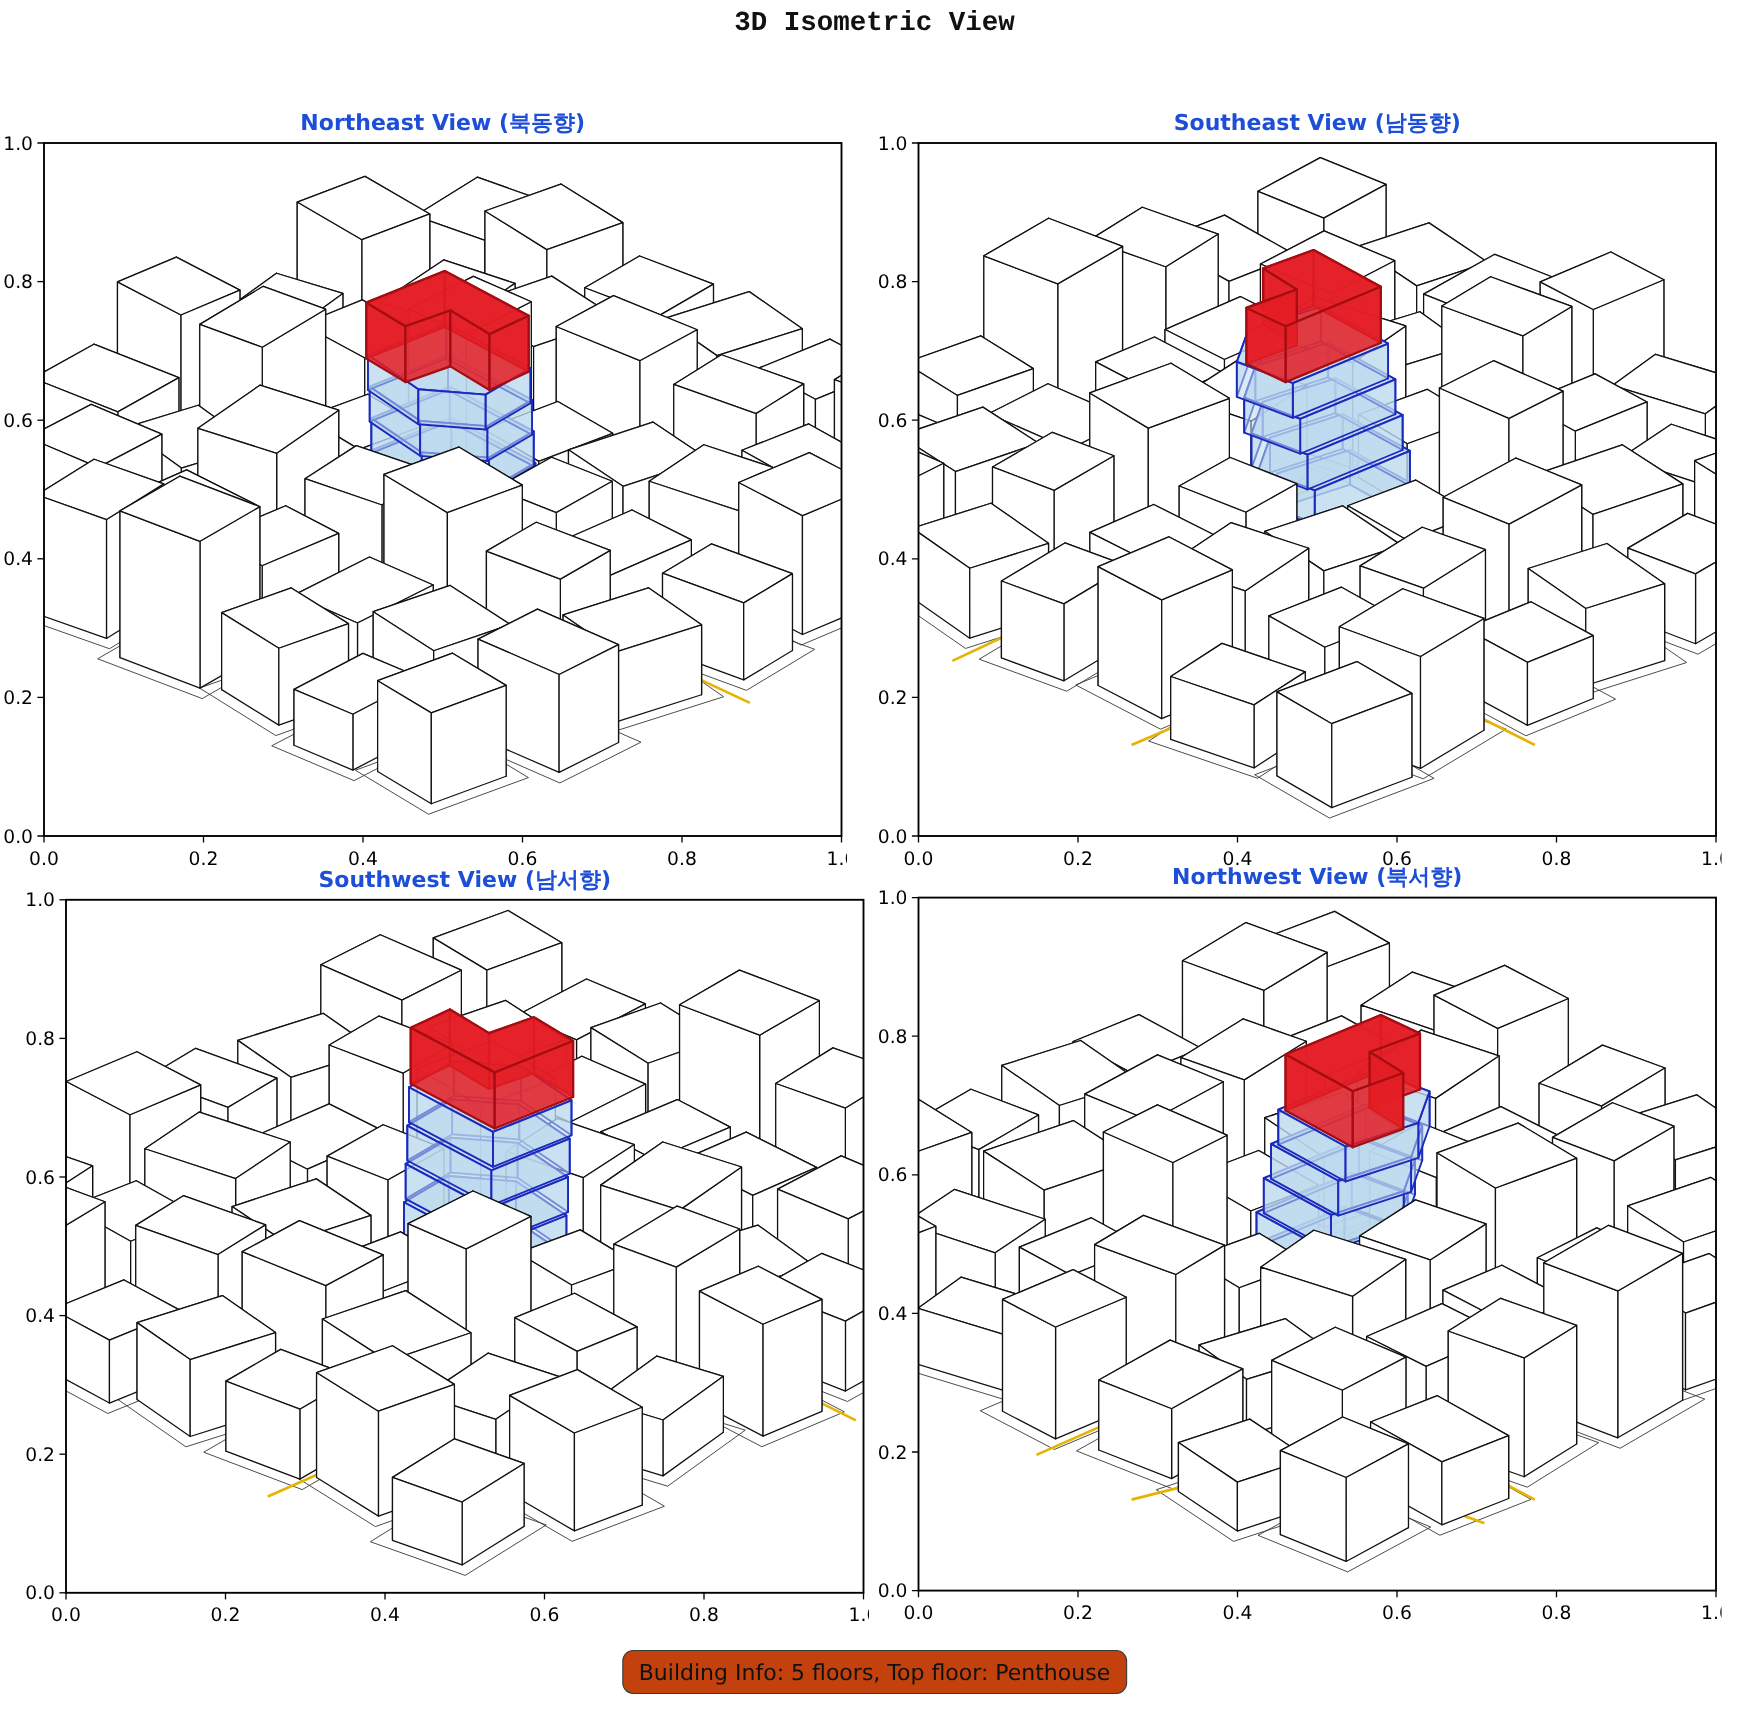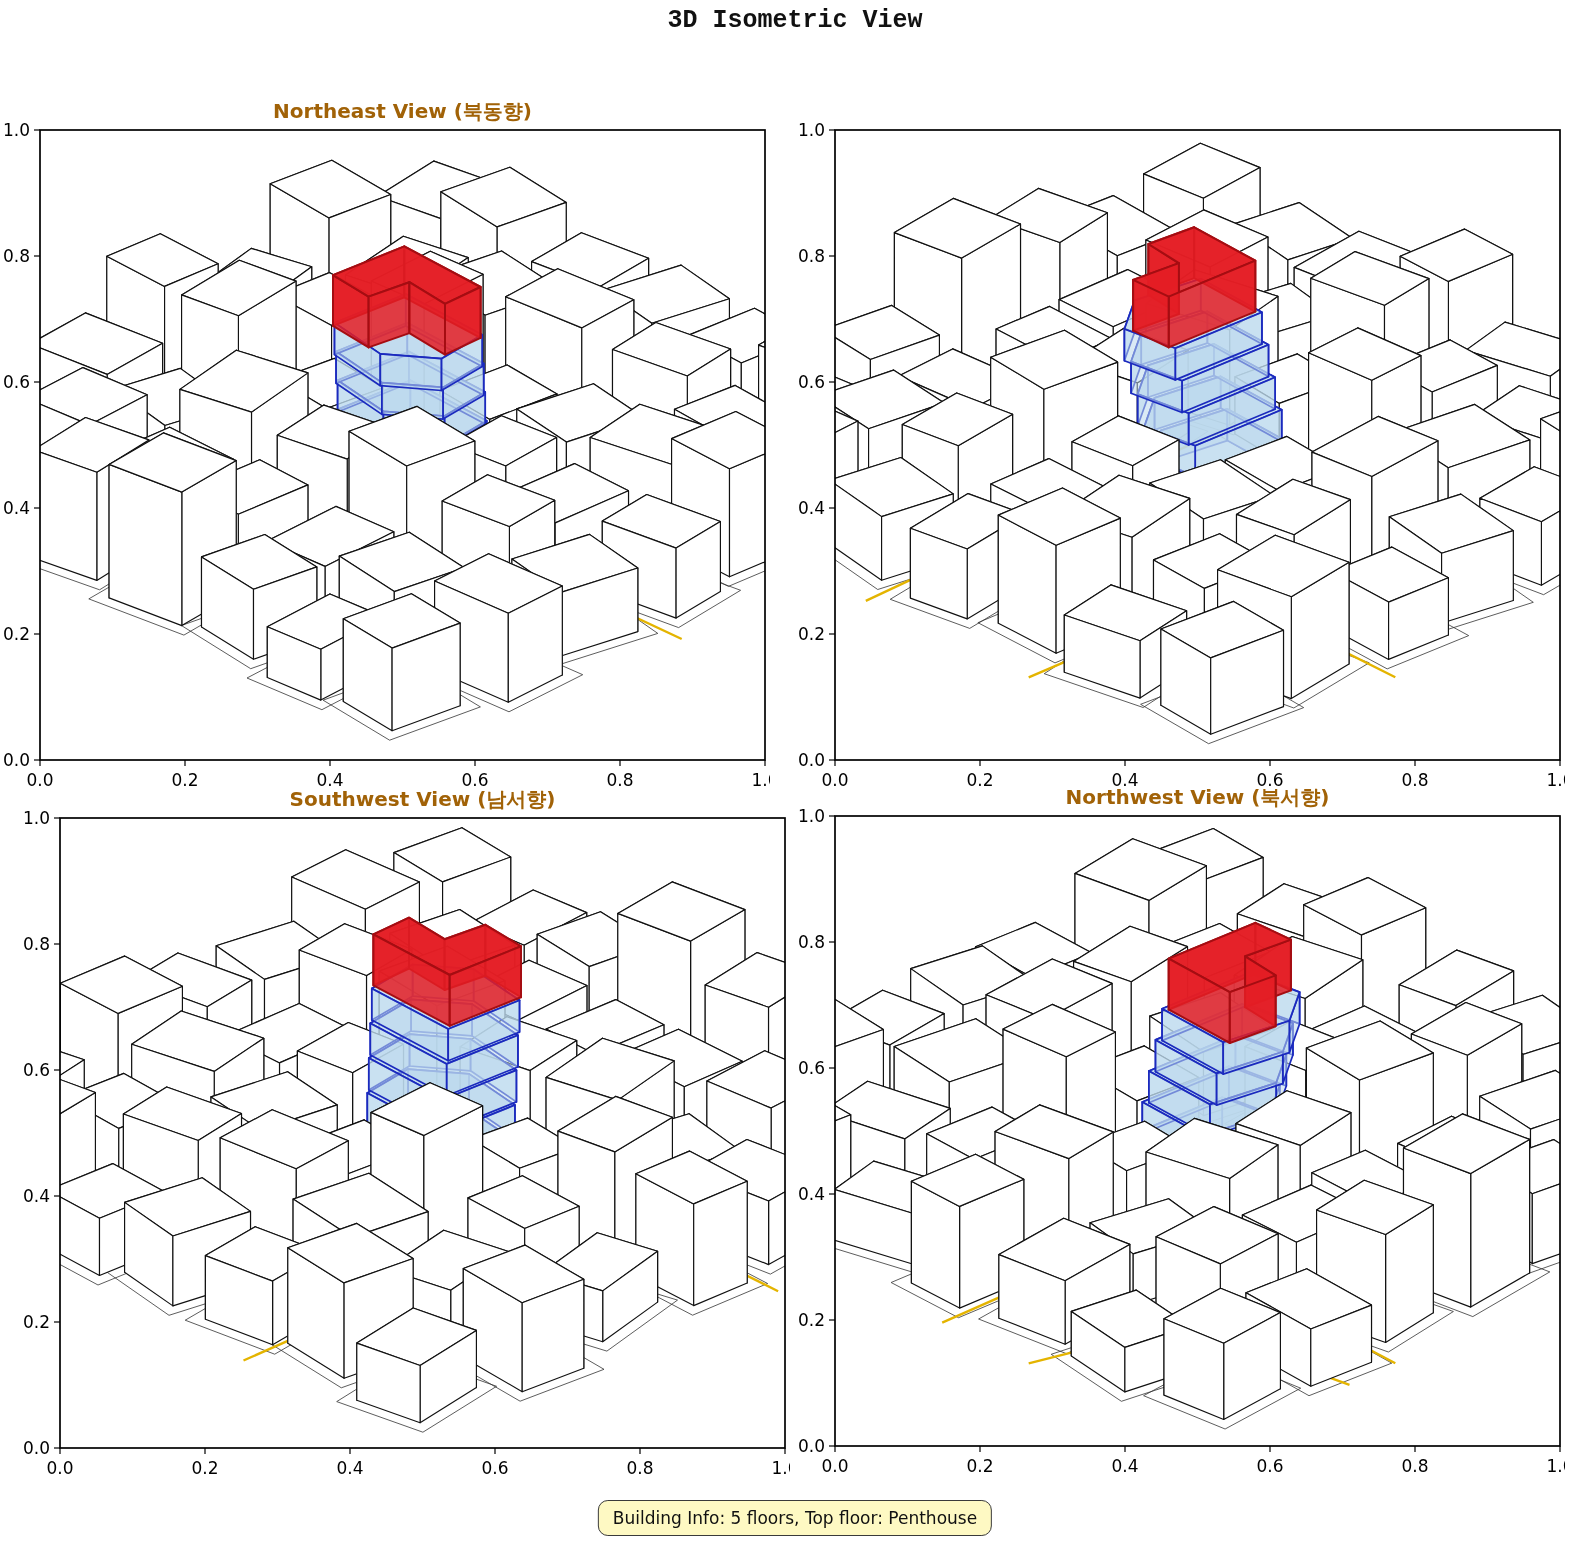--- a/index.html
+++ b/index.html
@@ -6,24 +6,24 @@
   .fig{position:relative;width:1590px;height:1560px;background:#ffffff;
        font-family:"DejaVu Sans","Liberation Sans",sans-serif;overflow:hidden;}
   .suptitle{position:absolute;top:6px;left:0;width:1590px;text-align:center;
             font-size:25px;font-weight:700;color:#111;line-height:29px;font-family:Liberation Mono, monospace;}
   .subplot{position:absolute;width:770px;height:690px;}
   #sp0{left:0px;top:122px;}
   #sp1{left:795px;top:122px;}
   #sp2{left:0px;top:810px;margin-left:20px;}
   #sp3{left:795px;top:808px;}
   .sp-title{position:absolute;left:40px;top:-24px;width:725px;text-align:center;
-            font-size:20px;font-weight:700;color:#a16207;}
+            font-size:20px;font-weight:700;color:#1d4ed8;}
   .badge{position:absolute;top:1500px;left:50%;transform:translateX(-50%);
-         background:#fef9c3;border:1.6px solid #3a3a3a;border-radius:10px;
-         padding:7px 14px;font-size:17px;color:#111;white-space:nowrap;}
+         background:#c2410c;border:1.6px solid #3a3a3a;border-radius:10px;
+         padding:7px 14px;font-size:20px;color:#111;white-space:nowrap;}
 </style>
 </head>
 <body>
 
 <div class="fig">
   <div class="suptitle">
     <div>3D Isometric View</div>
   </div>
 
   <div class="subplot" id="sp0">
@@ -388,20 +388,21 @@
           <polygon points="508.3,580.2 562.3,553.0 562.3,464.0 508.3,491.2" fill="#FFFFFF" stroke="#111111" stroke-width="1.15" stroke-linejoin="round"></polygon>
           <polygon points="411.4,554.4 343.3,579.4 343.3,496.8 411.4,471.8" fill="#FFFFFF" stroke="#111111" stroke-width="1.15" stroke-linejoin="round"></polygon>
           <polygon points="460.1,583.7 411.4,554.4 411.4,471.8 460.1,501.1" fill="#FFFFFF" stroke="#111111" stroke-width="1.15" stroke-linejoin="round"></polygon>
           <polygon points="411.4,471.8 343.3,496.8 392.1,526.1 460.1,501.1" fill="#FFFFFF" stroke="#111111" stroke-width="1.15" stroke-linejoin="round"></polygon>
           <polygon points="343.3,579.4 392.1,608.7 392.1,526.1 343.3,496.8" fill="#FFFFFF" stroke="#111111" stroke-width="1.15" stroke-linejoin="round"></polygon>
           <polygon points="392.1,608.7 460.1,583.7 460.1,501.1 392.1,526.1" fill="#FFFFFF" stroke="#111111" stroke-width="1.15" stroke-linejoin="round"></polygon>
         </g>
         <rect x="40" y="8" width="725" height="630" fill="none" stroke="#000000" stroke-width="1.7"></rect>
       </svg></div>
   <div class="subplot" id="sp1">
+    <div class="sp-title">Southeast View (남동향)</div>
   <svg width="770" height="690">
         <defs>
           <clipPath id="clip1">
             <rect x="40" y="8" width="725" height="630"></rect>
           </clipPath>
         </defs>
         <g>
           <line x1="40" y1="638" x2="40" y2="644" stroke="#000" stroke-width="1.2"></line>
           <text x="40" y="664" text-anchor="middle" font-size="17" fill="#000" font-family="DejaVu Sans, Liberation Sans, sans-serif">0.0</text>
           <line x1="34" y1="638" x2="40" y2="638" stroke="#000" stroke-width="1.2"></line>

